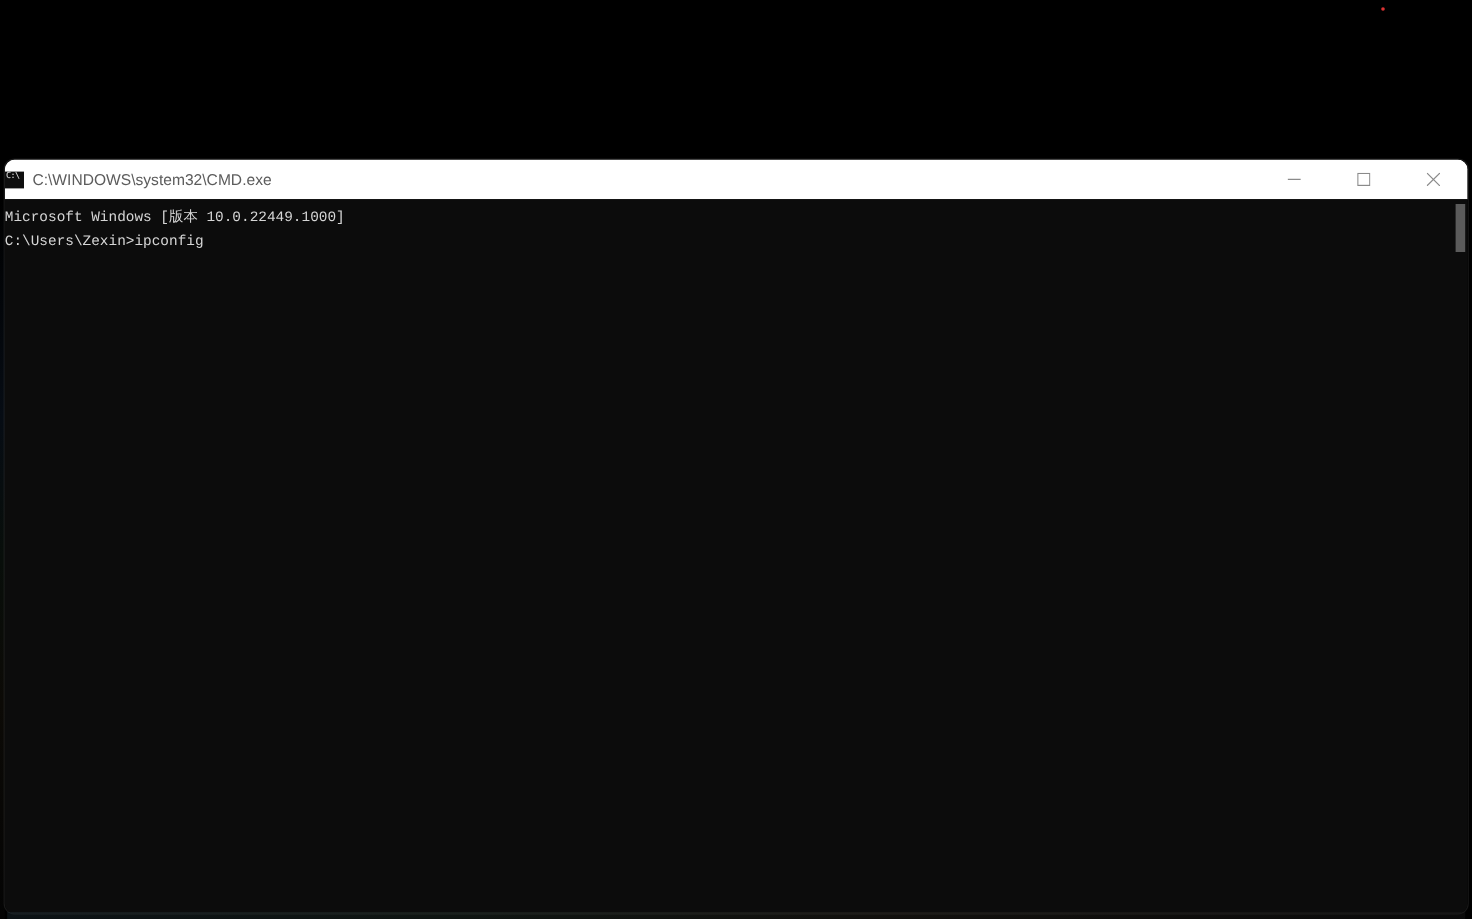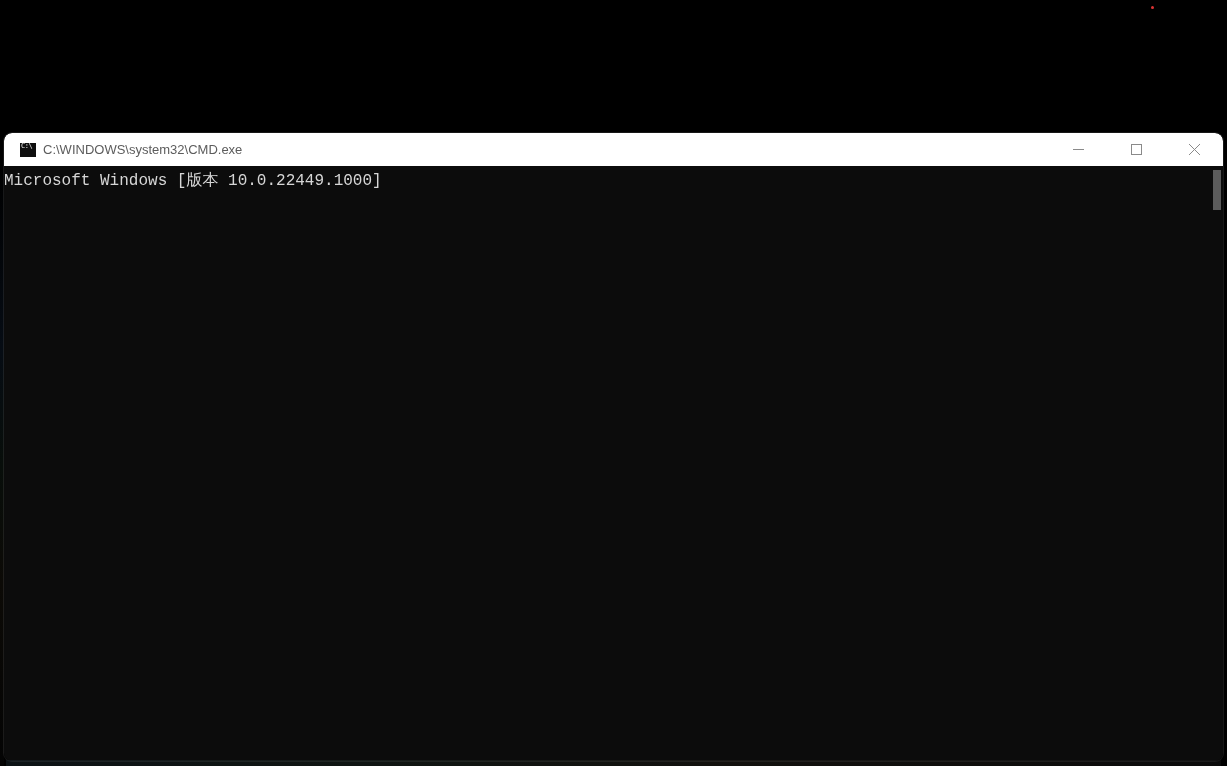--- a/index.html
+++ b/index.html
@@ -33,21 +33,21 @@
       display: flex;
       flex-direction: column;
       overflow: hidden;
       box-shadow: 0 0 0 1px rgba(80,80,80,0.3);
     }
     .title-bar {
       height: 33px;
       background: #ffffff;
       display: flex;
       align-items: center;
-      padding-left: 16px;
+      padding-left: 0;
       position: relative;
       border-top-left-radius: 8px;
       border-top-right-radius: 8px;
     }
     .title-icon {
       width: 16px;
       height: 14px;
       background: #0e0e0e;
       margin-right: 7px;
       position: relative;
@@ -91,21 +91,21 @@
       height: 11px;
       stroke: #8a8a8a;
       fill: none;
     }
     .terminal-body {
       flex: 1;
       background: #0c0c0c;
       position: relative;
       padding: 5px 0 0 0;
       font-family: "NSimSun", "SimSun", "Consolas", "Courier New", monospace;
-      font-size: 16px;
+      font-size: 12px;
       line-height: 20px;
       color: #d6d6d6;
     }
     .terminal-line {
       white-space: pre;
       letter-spacing: 0px;
     }
     .scrollbar-track {
       position: absolute;
       right: 2px;
@@ -167,17 +167,18 @@
         <svg viewBox="0 0 11 11">
           <line x1="0" y1="0" x2="11" y2="11" stroke-width="1"></line>
           <line x1="11" y1="0" x2="0" y2="11" stroke-width="1"></line>
         </svg>
       </div>
     </div>
   </div>
   <div class="terminal-body">
     <div class="terminal-line">Microsoft Windows [版本 10.0.22449.1000]</div>
     <div class="terminal-line"></div>
+    <div class="terminal-line"><span>C:\Users\Zexin&gt;</span><span>ipconfig</span></div>
     <div class="scrollbar-track"></div>
   </div>
 </div>
 
 <div class="bottom-edge"></div>
 
 </body></html>

